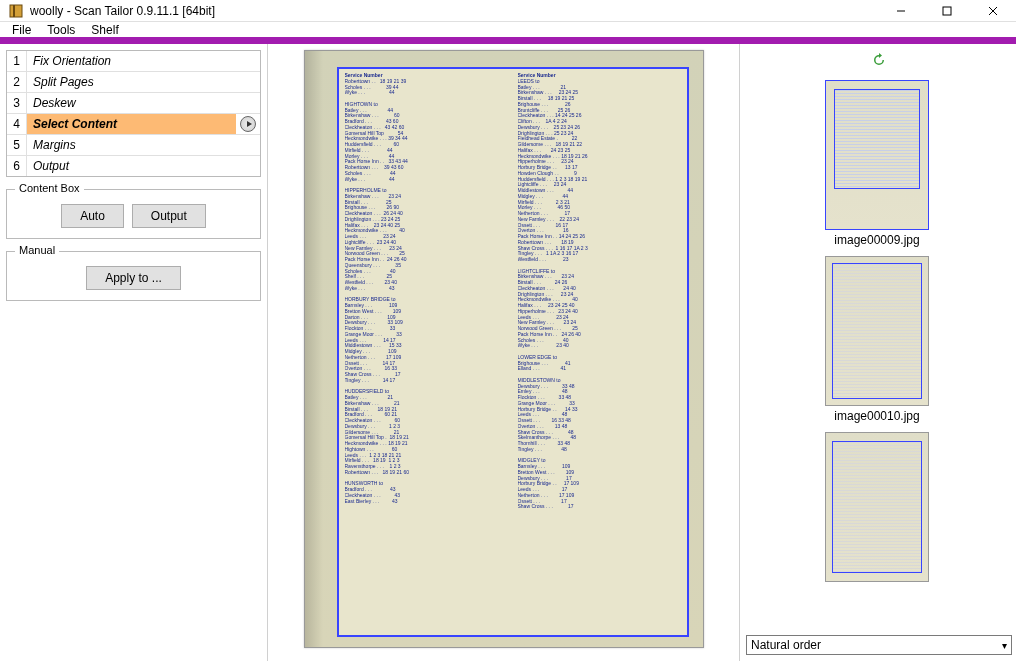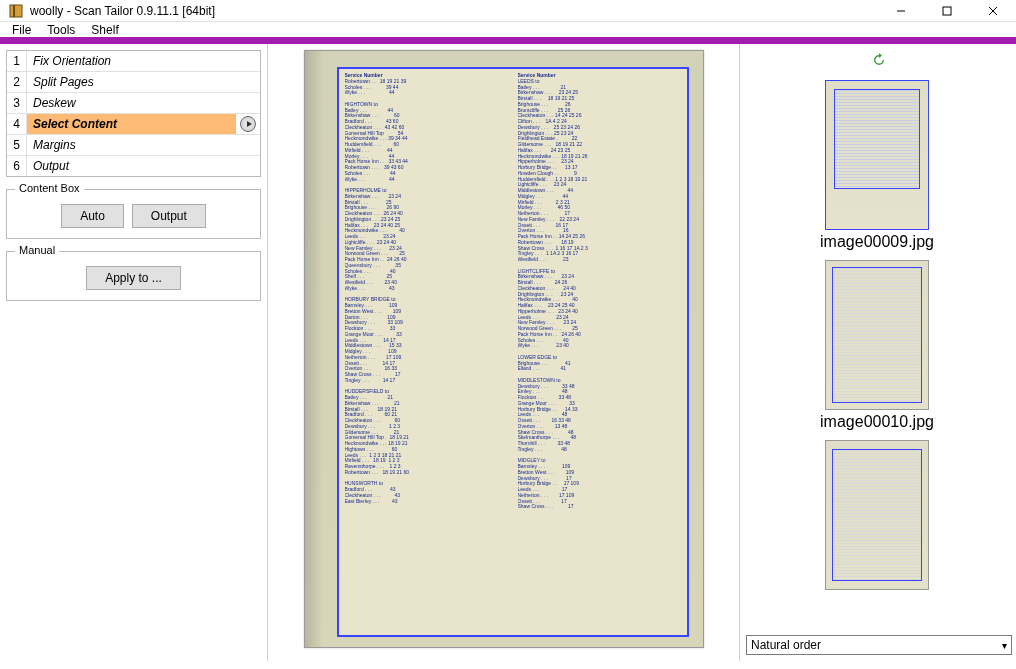--- a/index.html
+++ b/index.html
@@ -44,21 +44,21 @@
 .thumb-toolbar { height: 20px; display:flex; justify-content:center; align-items:center; margin-bottom:4px;}
 .thumb-toolbar .ticon { width:14px; height:14px; }
 .thumb-scroll { flex:1; overflow-y:auto; overflow-x:hidden; padding-right:4px;}
 .thumb-item { margin: 6px auto 2px; width: 160px; text-align:center; }
 .thumb-img { width: 104px; height: 150px; margin: 0 auto; background: linear-gradient(#e0dec8,#e5e2cc); border:1px solid #999; position:relative;}
 .thumb-img.sel { outline: 1px solid #3844ff; outline-offset:-1px;}
 .thumb-img .tbox { position:absolute; border:1px solid #3844ff; }
 .thumb-img.t1 .tbox { left:8px; top:8px; right:8px; bottom:40px; background: repeating-linear-gradient(#c7cfe8 0 1px, transparent 1px 3px);}
 .thumb-img.t2 .tbox { left:6px; top:6px; right:6px; bottom:6px; background: repeating-linear-gradient(#d8d8d8 0 1px, transparent 1px 3px);}
 .thumb-img.t3 .tbox { left:6px; top:8px; right:6px; bottom:8px; background: repeating-linear-gradient(#d8d8d8 0 1px, transparent 1px 3px);}
-.thumb-label { font-size: 16px; padding: 3px 0;}
+.thumb-label { font-size: 12px; padding: 3px 0;}
 .sort-combo { border:1px solid #7a7a7a; height:20px; display:flex; align-items:center; padding:0 4px; font-size:12px; position:relative;}
 .sort-combo::after { content:"▾"; position:absolute; right:4px; font-size:10px;}
 
 
 .thumb-scroll::-webkit-scrollbar { width:16px; }
 .thumb-scroll::-webkit-scrollbar-track { background:#f0f0f0; border-left:1px solid #d0d0d0;}
 .thumb-scroll::-webkit-scrollbar-thumb { background:#c2c2c2; border:1px solid #a0a0a0;}
 .thumb-scroll::-webkit-scrollbar-button { height:16px; background:#e1e1e1; border:1px solid #a0a0a0;}
 </style>
 </head>

